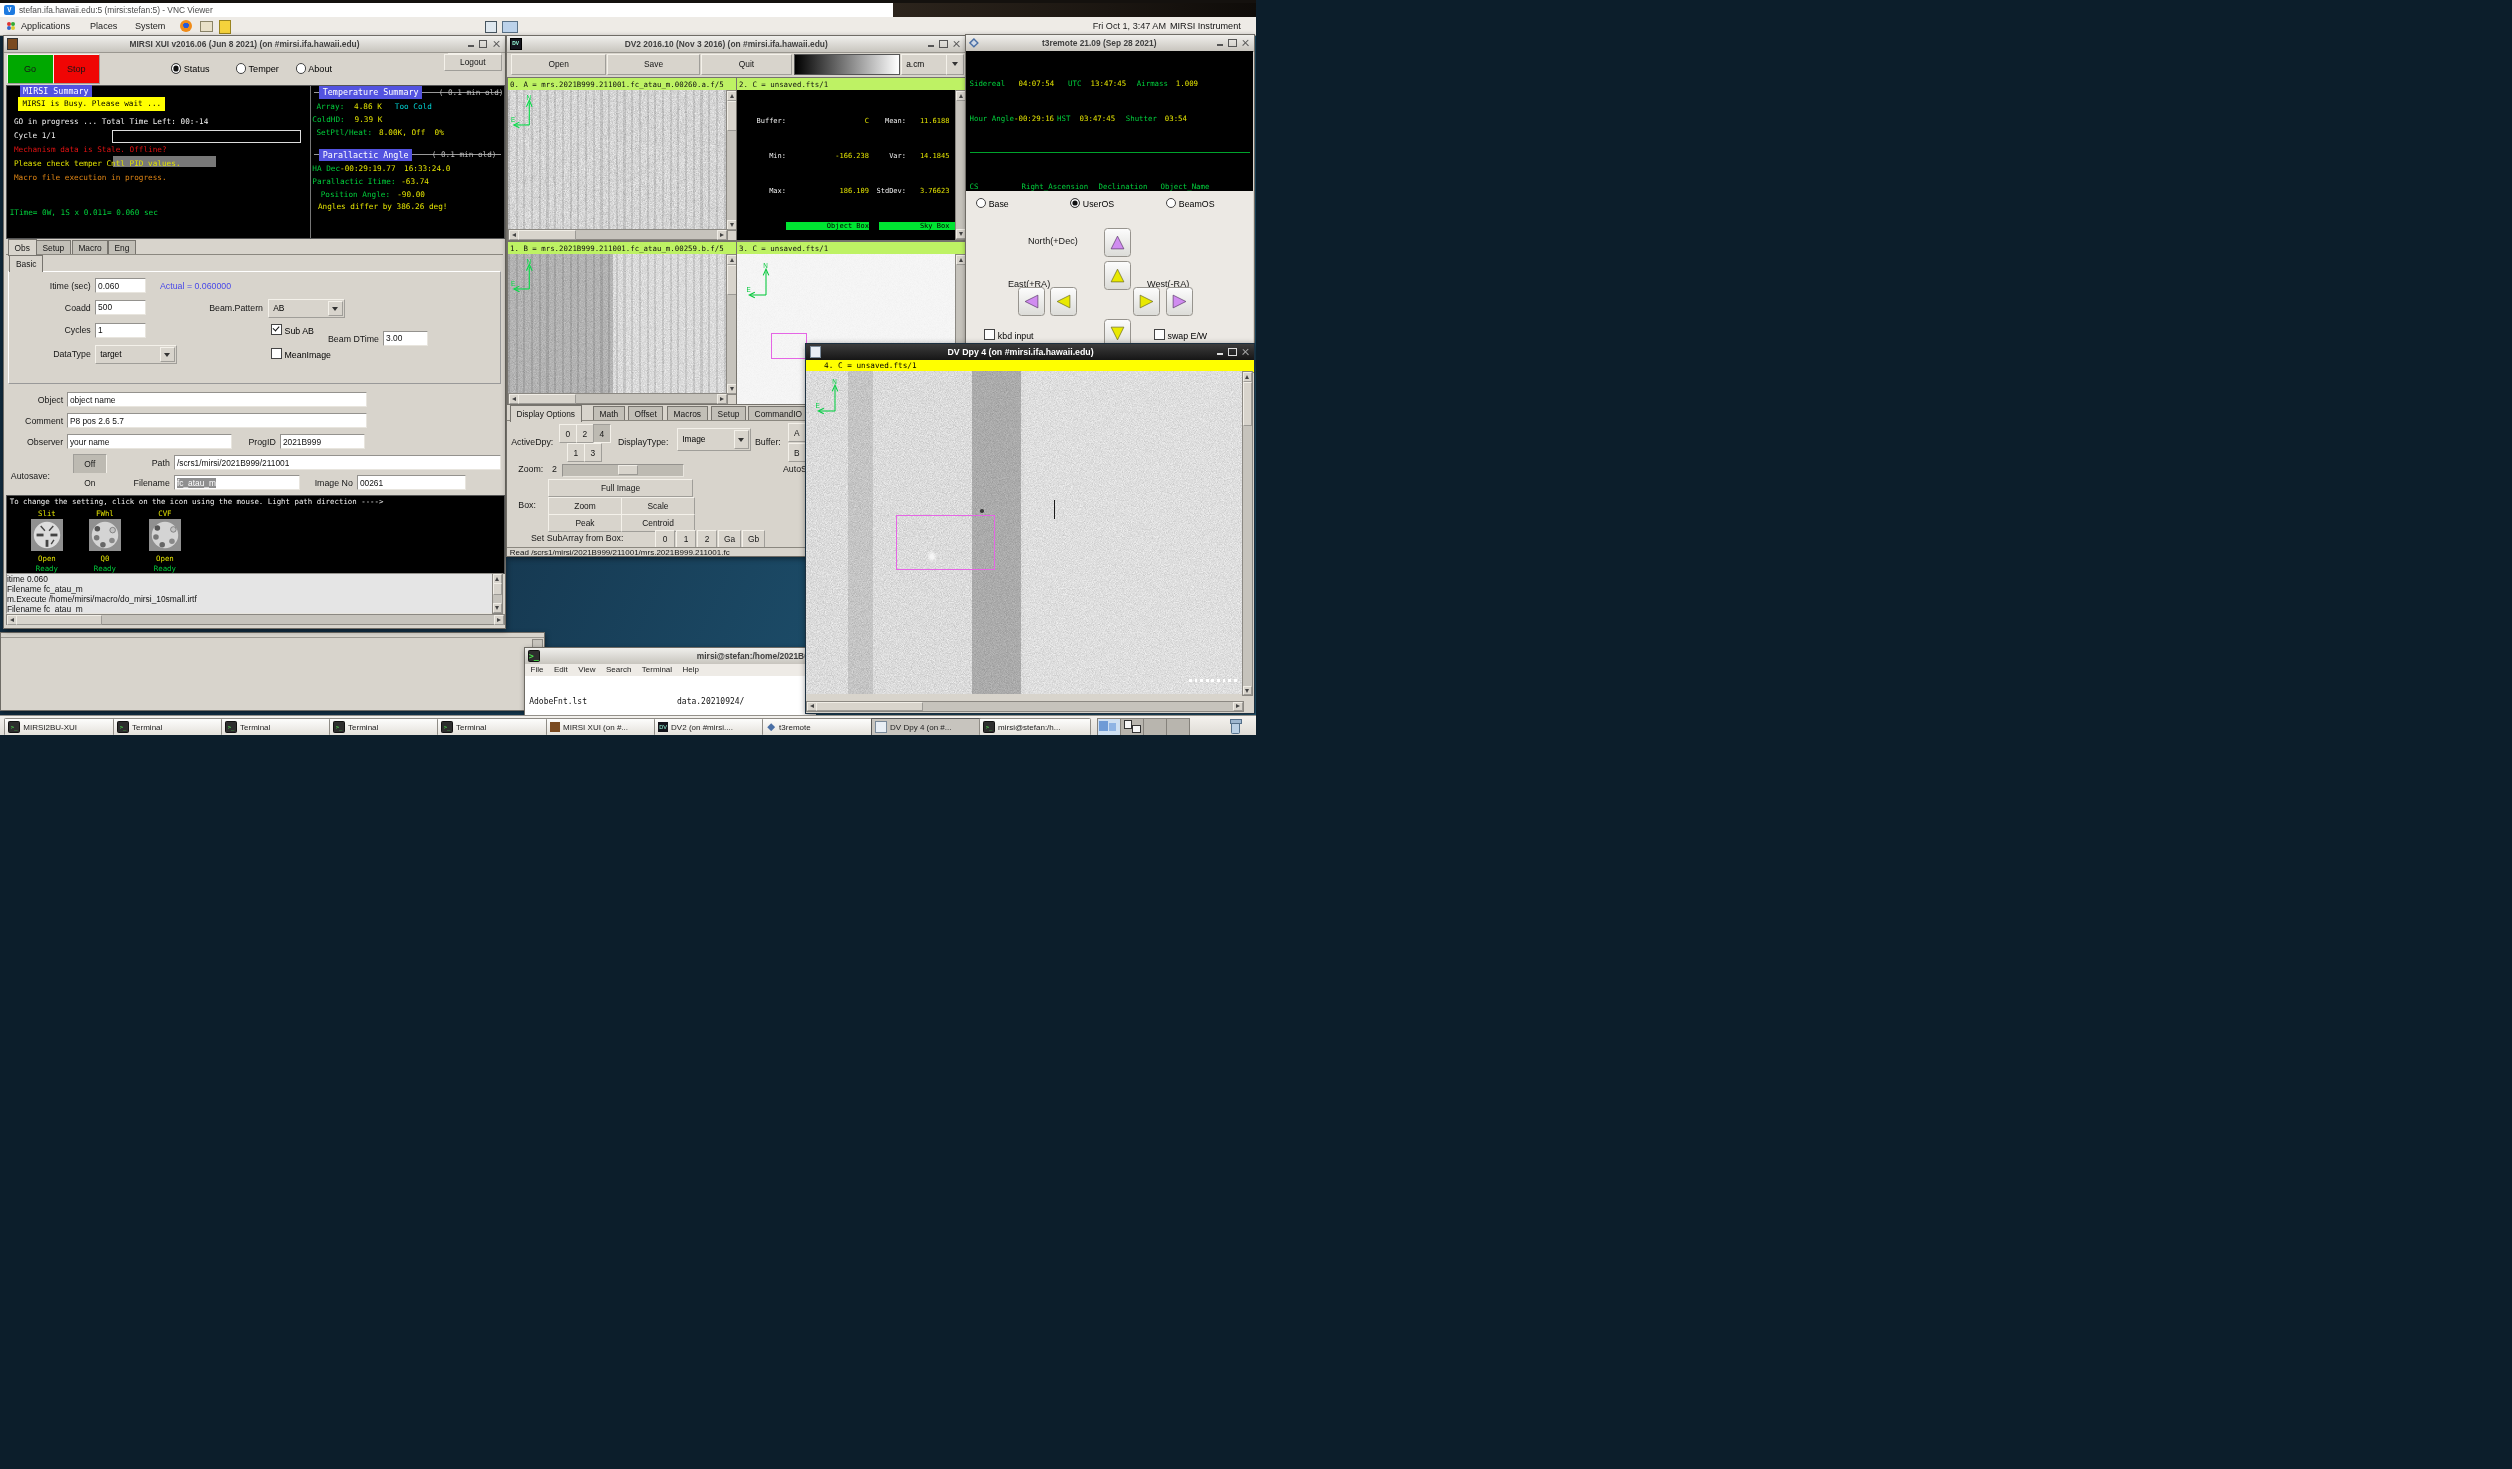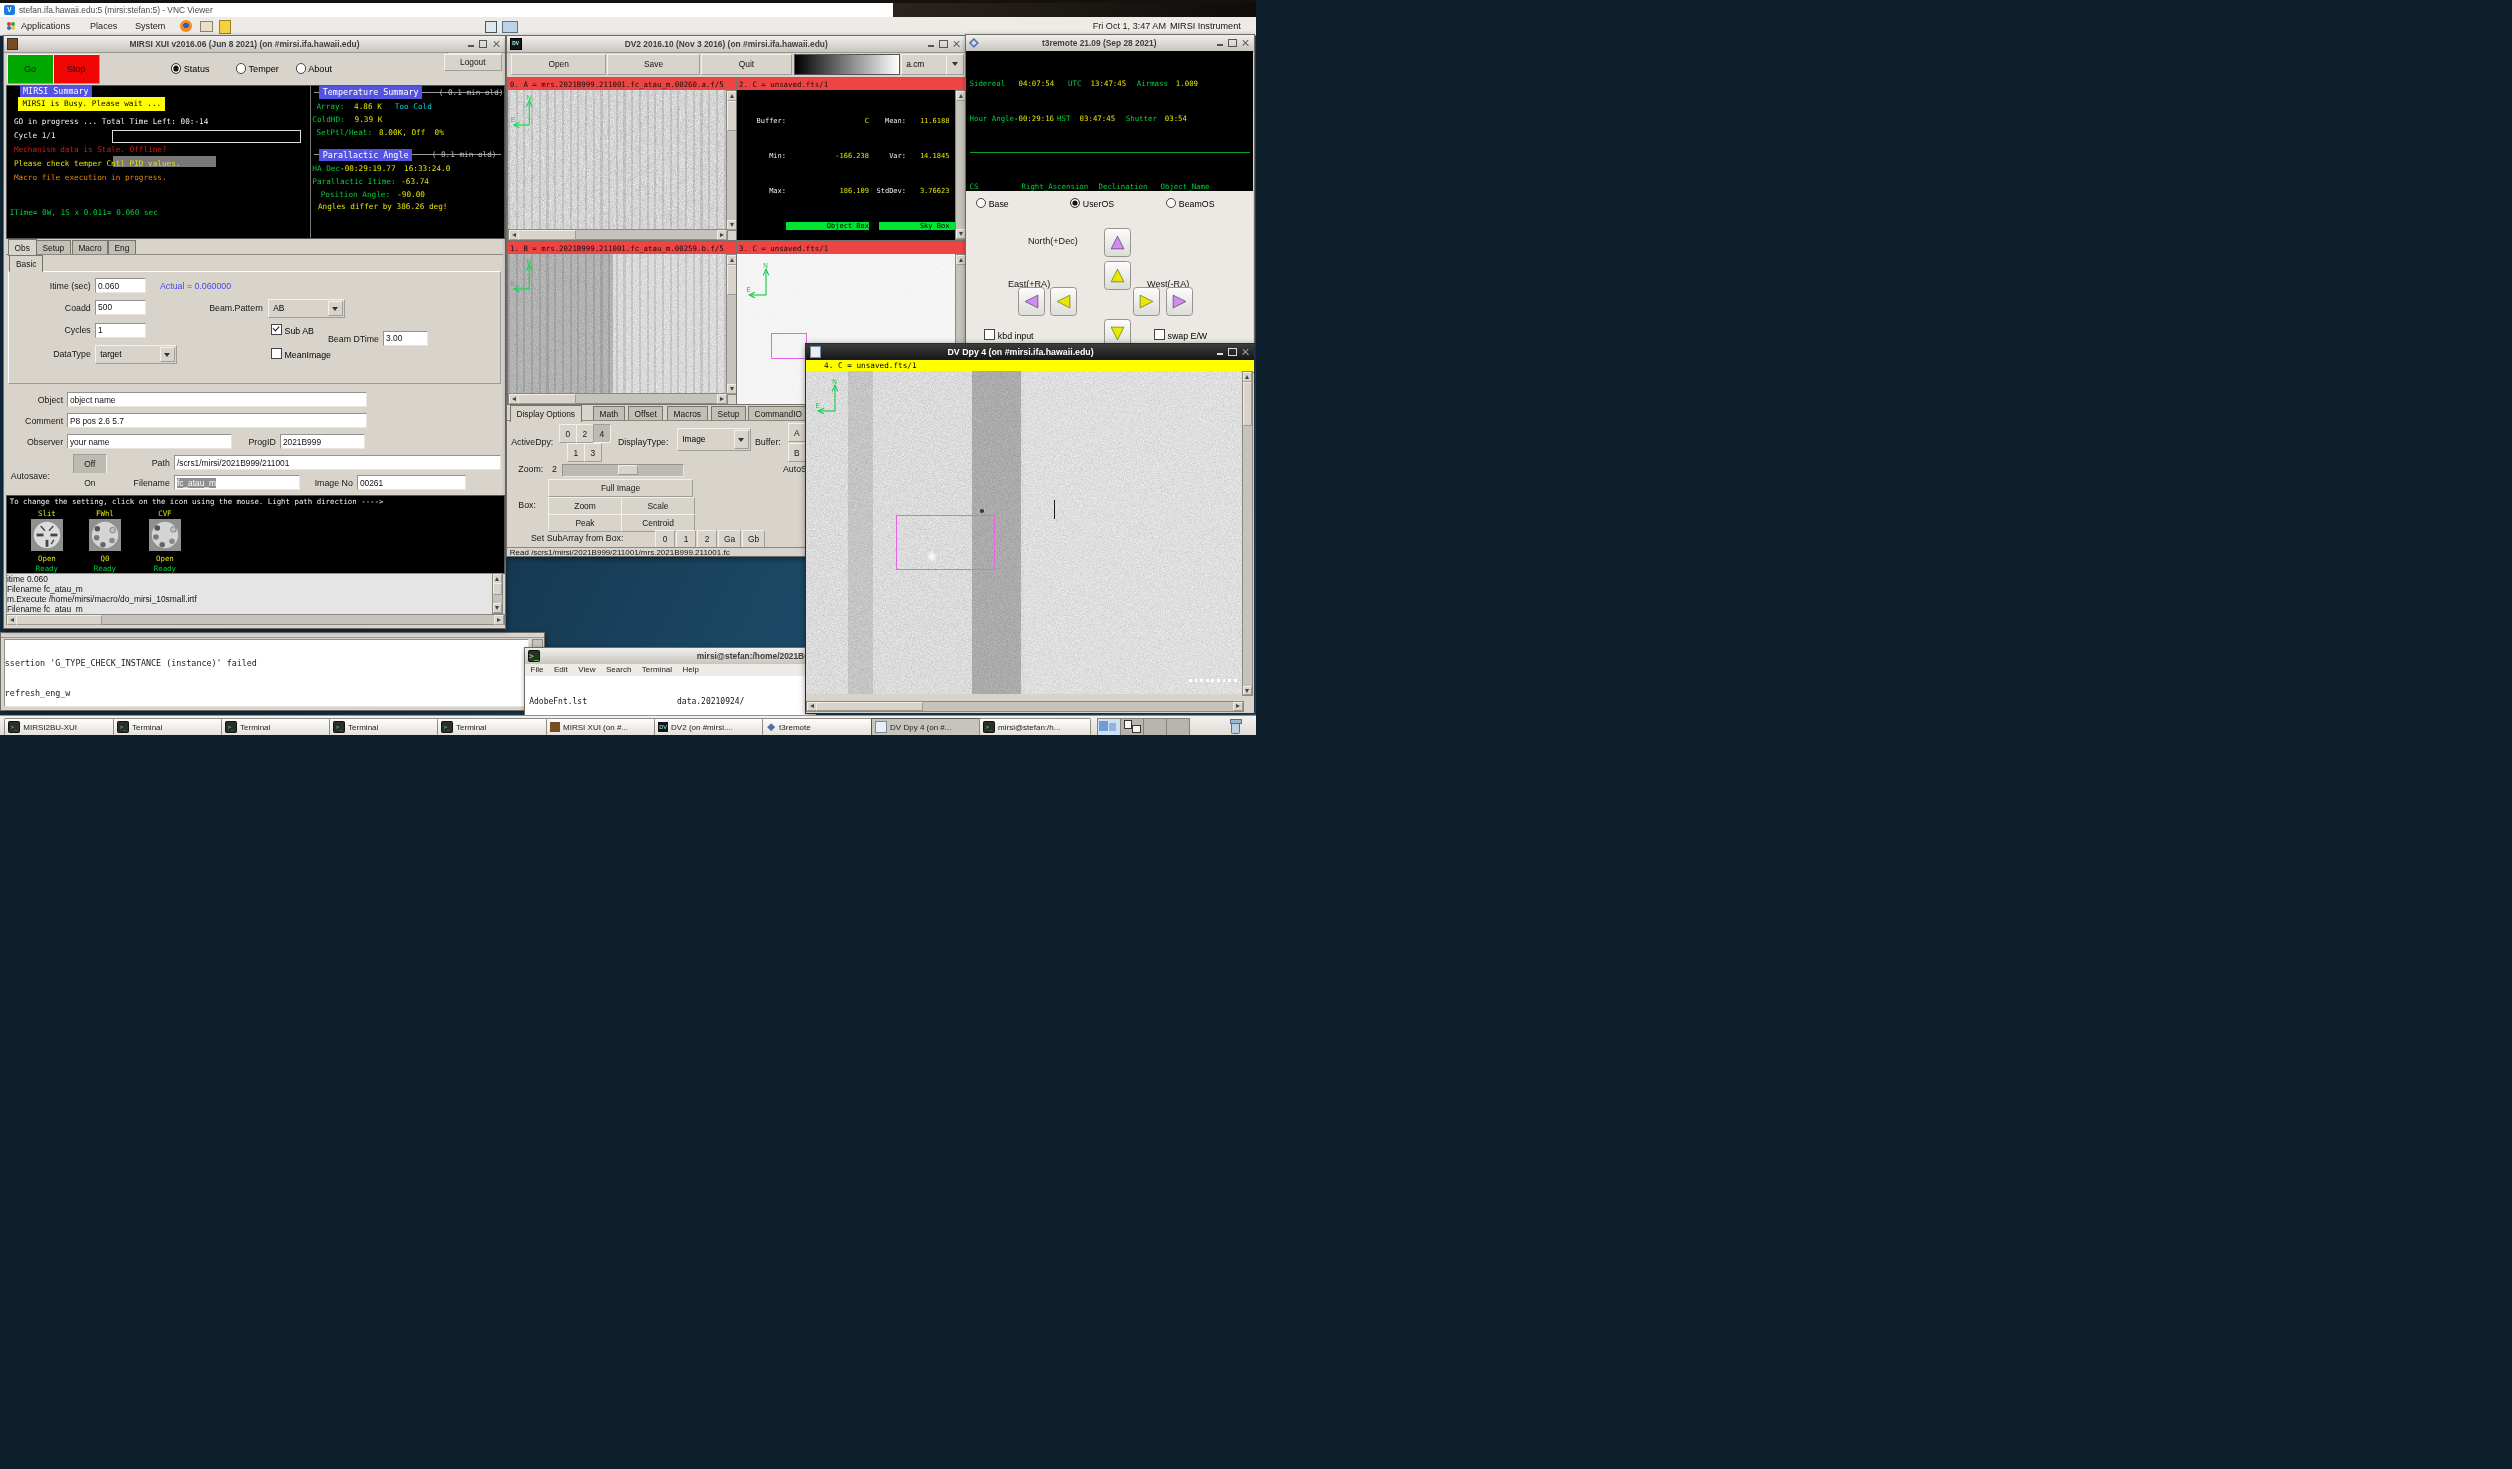--- a/index.html
+++ b/index.html
@@ -40,21 +40,21 @@
   .combo-btn{position:absolute;right:1.4px;top:1.4px;bottom:1.4px;width:12.7px;background:#d8d4cc;border:1.4px outset #f4f1ea;
     display:flex;align-items:center;justify-content:center;}
   .sbv{position:absolute;width:9.1px;background:#c6c3bc;border:0.7px solid #8b8882;}
   .sbh{position:absolute;height:9.1px;background:#c6c3bc;border:0.7px solid #8b8882;}
   .sb-arrow{position:absolute;width:7.7px;height:7.7px;background:#d8d4cc;border:0.7px outset #f0ede6;display:flex;align-items:center;justify-content:center;}
   .tri-up{width:0;height:0;border-left:2.8px solid transparent;border-right:2.8px solid transparent;border-bottom:4.2px solid #444;}
   .tri-dn{width:0;height:0;border-left:2.8px solid transparent;border-right:2.8px solid transparent;border-top:4.2px solid #444;}
   .tri-lf{width:0;height:0;border-top:2.8px solid transparent;border-bottom:2.8px solid transparent;border-right:4.2px solid #444;}
   .tri-rt{width:0;height:0;border-top:2.8px solid transparent;border-bottom:2.8px solid transparent;border-left:4.2px solid #444;}
   .thumb{position:absolute;background:#d8d4cc;border:0.7px outset #f0ede6;}
-  .panelhdr{position:absolute;left:0;right:0;height:12px;background:#ef4444;border-bottom:0.7px solid #76736d;
+  .panelhdr{position:absolute;left:0;right:0;height:12px;background:#bef264;border-bottom:0.7px solid #76736d;
     font-size:7.4px;display:flex;align-items:center;padding-left:2.1px;overflow:hidden;color:#111;}
   .bands{position:absolute;inset:0;background:repeating-linear-gradient(90deg,rgba(0,0,0,.10) 0 2.1px,rgba(0,0,0,0) 2.1px 7.7px);}
   .srow{display:flex;font-size:7px;line-height:8.7px;}
   .sc1{width:49px;text-align:right;color:#eee;flex:0 0 auto;}
   .sc2{width:83px;text-align:right;color:#e2e200;flex:0 0 auto;}
   .sc3{flex:1;text-align:right;padding-right:5.6px;color:#e2e200;}
   .ghd{background:#00e432;color:#000;}
   .t3line{font-size:7.4px;line-height:9.1px;}
   .t3sep{border-top:1.4px solid #00a32c;margin:2.8px 0;}
   .abtn{position:absolute;width:25px;height:27px;background:linear-gradient(#fcfcfc,#dcdcd8);border:0.7px solid #97948e;border-radius:3.5px;
@@ -127,25 +127,20 @@
     <div class="abs" style="left:200px;top:4.2px;width:11.3px;height:8.4px;background:#e8e0c8;border:0.7px solid #8a8468"></div>
     <div class="abs" style="left:219px;top:2.8px;width:9.8px;height:12px;background:#f5d23c;border:0.7px solid #9a8420"></div>
     <div class="abs" style="left:485px;top:3.5px;width:9.8px;height:10.5px;background:#dfe8ef;border:1.4px solid #47555f"></div>
     <div class="abs" style="left:502px;top:3.5px;width:14px;height:10.5px;background:#bcd2ea;border:0.7px solid #5a7186"></div>
     <span class="abs" style="left:1055px;top:3.5px;width:111px;text-align:right;font-size:9.1px;color:#1c1c1c">Fri Oct 1, 3:47 AM</span>
     <span class="abs" style="left:1170px;top:3.5px;width:82px;font-size:9.1px;font-weight:normal;color:#111">MIRSI Instrument</span>
   </div>
 
   <div class="win" style="left:0;top:632px;width:543px;height:77px;z-index:1">
     <div class="abs" style="left:0;top:0;right:0;height:4.2px;background:#d8d4cc;border-bottom:0.7px solid #9a9790"></div>
-    <div class="abs mono" style="left:2.8px;top:5.6px;width:523px;height:66px;background:#fff;border:1.4px inset #e8e5de;font-size:8.4px;color:#1a1a1a;overflow:hidden">
-      <div style="margin-top:-2.1px">ssertion 'G_TYPE_CHECK_INSTANCE (instance)' failed</div>
-      <div>refresh_eng_w</div>
-      
-    </div>
     <div class="sbv" style="right:1.4px;top:5.6px;height:66px">
       <div class="thumb" style="left:0;top:21px;width:7.7px;height:18.3px;background:#aac4e0"></div>
     </div>
   </div>
 
   <div class="win" style="left:2.8px;top:35px;width:501px;height:592px;z-index:2">
     <div class="tbar">
       <div class="wico" style="background:#7a4a20;border:0.7px solid #333"></div>
       <span class="ttl">MIRSI XUI v2016.06 (Jun  8 2021) (on #mirsi.ifa.hawaii.edu)</span>
       <div class="wbtns">

